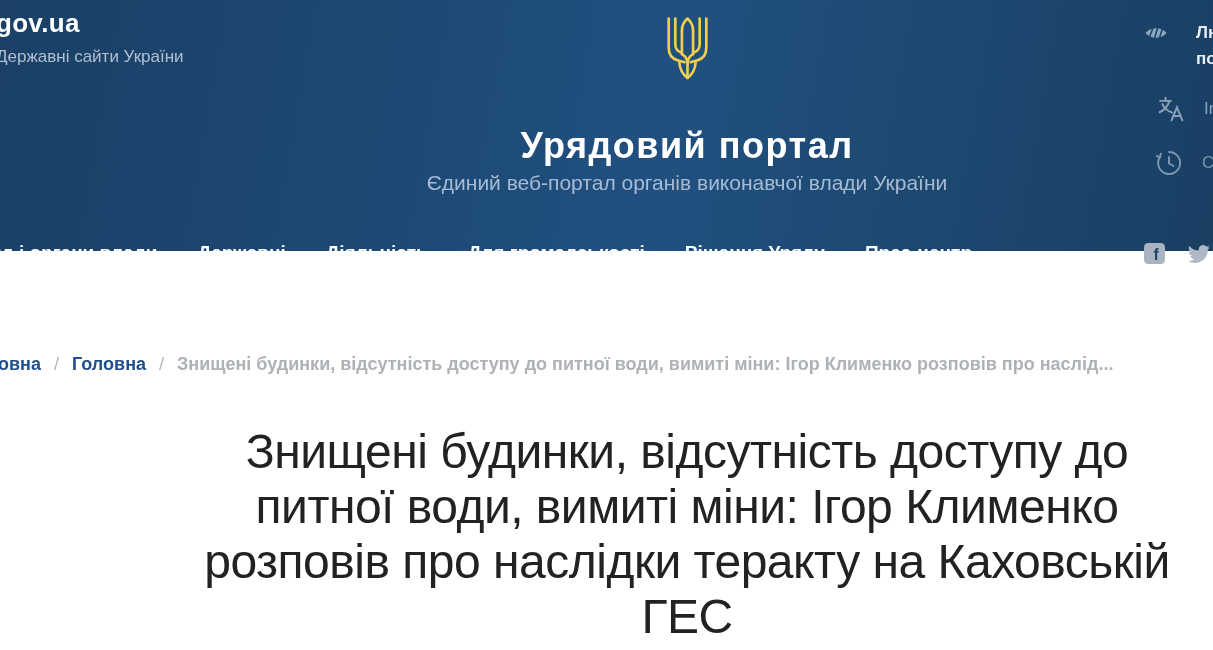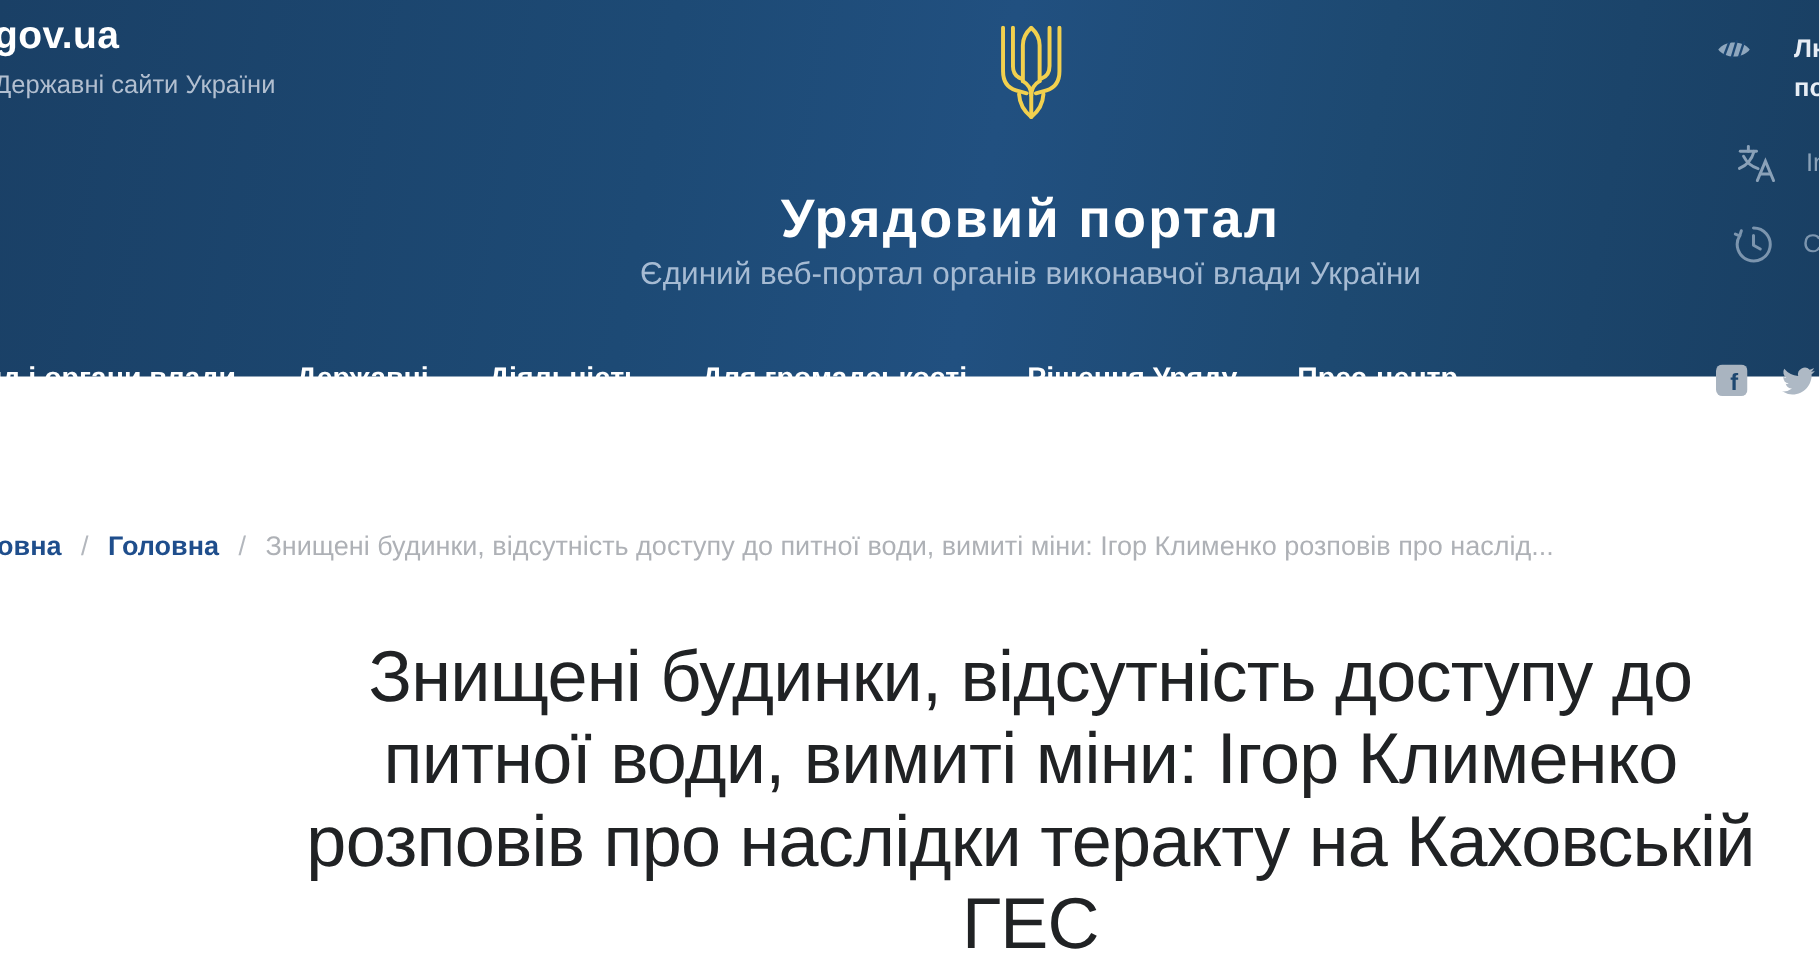--- a/index.html
+++ b/index.html
@@ -35,21 +35,21 @@
   .main-nav { position: absolute; left: -32px; top: 241px; display: flex; gap: 40px; white-space: nowrap; }
   .nav-item { font-size: 19px; line-height: 24px; font-weight: 700; color: #ffffff; text-decoration: none; cursor: pointer; }
   .social { position: absolute; top: 243px; }
   .social.fb { left: 1144px; }
   .social.tw { left: 1186px; }
 
   
   .breadcrumb { position: absolute; left: -33px; top: 354px; display: flex; align-items: baseline; gap: 13px; white-space: nowrap; }
   .crumb-link { font-size: 18px; font-weight: 700; color: #1f4e8c; text-decoration: none; cursor: pointer; }
   .crumb-sep { font-size: 18px; color: #b3b7bd; }
-  .crumb-current { font-size: 18px; color: #aeb1b6; font-weight: 400; }
+  .crumb-current { font-size: 18px; color: #aeb1b6; font-weight: 700; }
 
   
   .article-title {
     position: absolute; left: 74px; top: 424px; width: 1226px;
     text-align: center; font-weight: 300; color: #202224;
     font-size: 48px; line-height: 55px; letter-spacing: -0.5px;
   }
   .article-title .line { display: block; }
 </style>
 </head>

